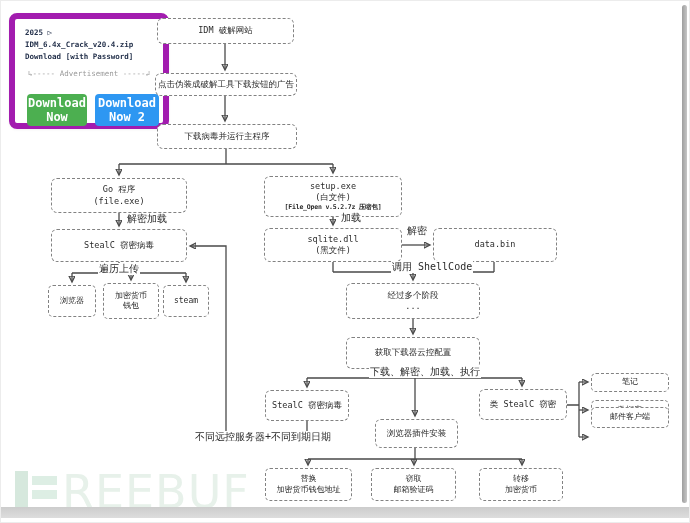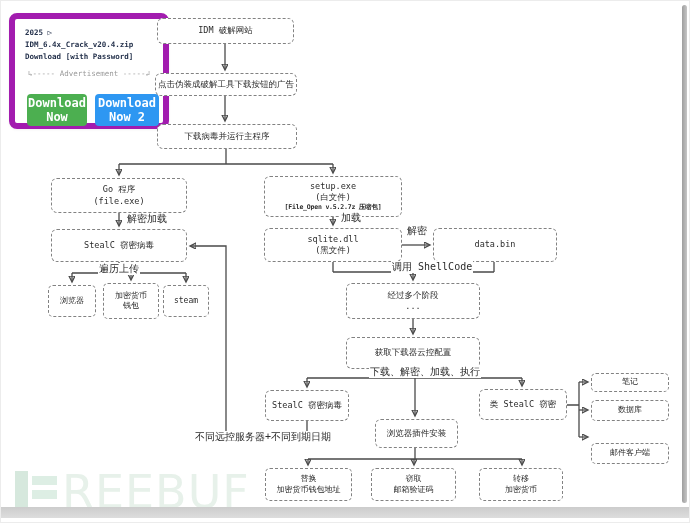--- a/index.html
+++ b/index.html
@@ -156,21 +156,21 @@
   </div>
   <div class="node" style="left:478px;top:388px;width:88px;height:31px">
     <span>类 StealC 窃密</span>
   </div>
   <div class="node small" style="left:590px;top:372px;width:78px;height:19px">
     <span>笔记</span>
   </div>
   <div class="node small" style="left:590px;top:399px;width:78px;height:21px">
     <span>数据库</span>
   </div>
-  <div class="node small" style="left:590px;top:442px;width:78px;height:21px">
+  <div class="node small" style="left:590px;top:406px;width:78px;height:21px">
     <span>邮件客户端</span>
   </div>
   <div class="node small" style="left:264px;top:467px;width:87px;height:33px">
     <span>替换</span>
     <span>加密货币钱包地址</span>
   </div>
   <div class="node small" style="left:370px;top:467px;width:85px;height:33px">
     <span>窃取</span>
     <span>邮箱验证码</span>
   </div>

